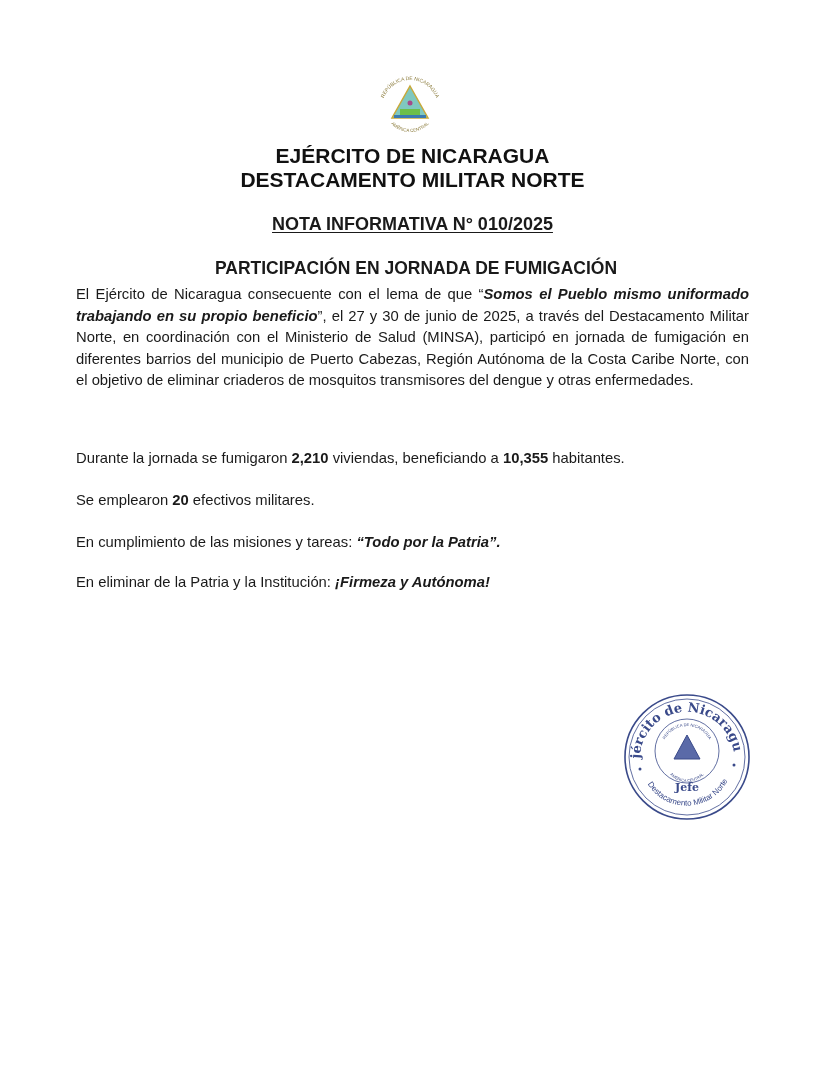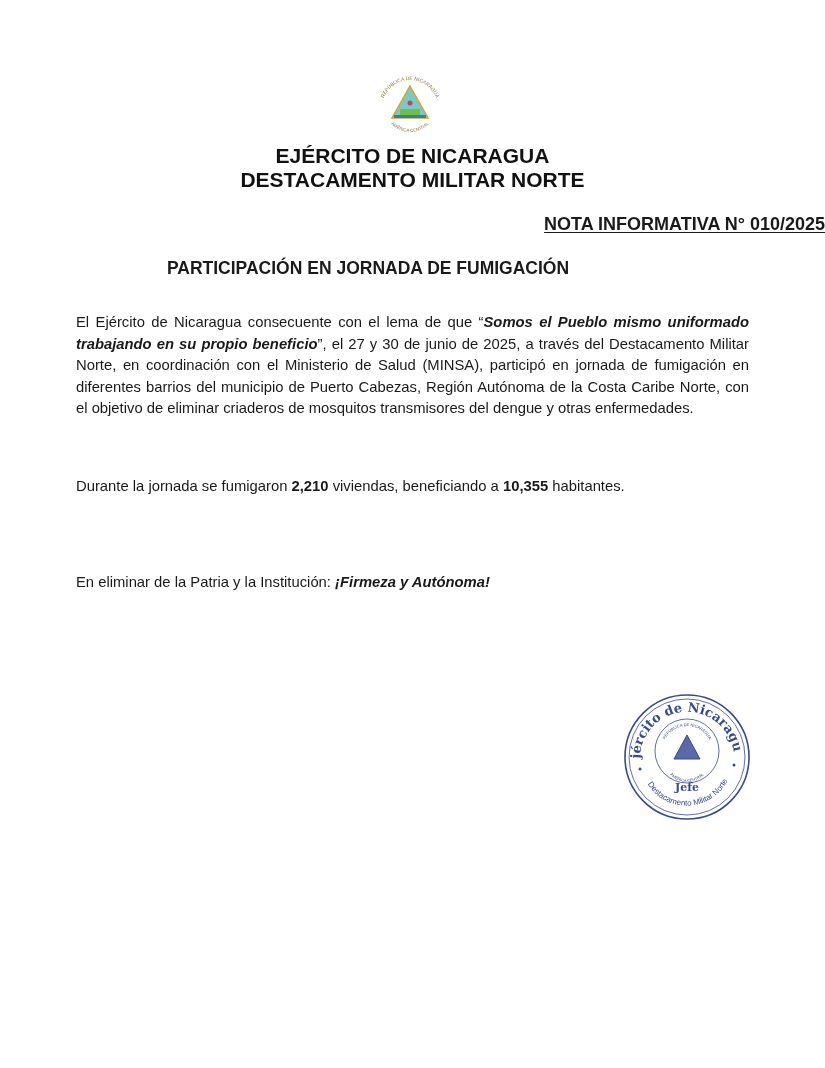--- a/index.html
+++ b/index.html
@@ -4,29 +4,29 @@
 <style>
   html, body { margin: 0; padding: 0; background: #ffffff; }
   body { width: 825px; height: 1068px; position: relative; overflow: hidden;
          font-family: "Liberation Sans", sans-serif; color: #1a1a1a; }
   .page { position: absolute; left: 0; top: 0; width: 825px; height: 1068px; background: #fff; }
   .crest { position: absolute; left: 370px; top: 72px; width: 80px; height: 66px; }
   .h1 { position: absolute; left: 0; width: 825px; text-align: center; font-weight: bold;
         font-size: 21px; line-height: 25px; color: #111; }
   .h1.l1 { top: 143px; }
   .h1.l2 { top: 167px; }
-  .nota { position: absolute; top: 213px; left: 0; width: 825px; text-align: right;
+  .nota { position: absolute; top: 213px; left: 0; width: 825px; text-align: center;
           font-weight: bold; font-size: 18px; line-height: 22px; }
   .nota span { text-decoration: underline; text-underline-offset: 2px; }
   .subtitle { position: absolute; top: 257px; left: 0; width: 736px; text-align: center;
-              font-weight: bold; font-size: 17.5px; line-height: 22px; }
+              font-weight: bold; font-size: 17.5px; line-height: 22px; padding-left: 48px; }
   .para { position: absolute; left: 76px; width: 673px; font-size: 14.8px; line-height: 21.6px;
           text-align: justify; }
-  .p1 { top: 312px; }
-  .p2 { top: 448px; margin-top: 28px; }
+  .p1 { top: 284px; }
+  .p2 { top: 448px; }
   .p3 { top: 490px; }
   .p4 { top: 532px; }
   .p5 { top: 572px; }
   .p6 { top: 629px; }
   .bi { font-weight: bold; font-style: italic; }
   .b { font-weight: bold; }
   .seal { position: absolute; left: 620px; top: 693px; width: 134px; height: 128px; }
 </style>
 </head>
 <body>
@@ -58,21 +58,23 @@
   <div class="nota">
     <span>NOTA INFORMATIVA N° 010/2025</span>
   </div>
 
   <div class="subtitle">PARTICIPACIÓN EN JORNADA DE FUMIGACIÓN</div>
 
   <div class="para p1"><span>El Ejército de Nicaragua consecuente con el lema de que “</span><span class="bi">Somos el Pueblo mismo uniformado trabajando en su propio beneficio</span><span>”, el 27 y 30 de junio de 2025, a través del Destacamento Militar Norte, en coordinación con el Ministerio de Salud (MINSA), participó en jornada de fumigación en diferentes barrios del municipio de Puerto Cabezas, Región Autónoma de la Costa Caribe Norte, con el objetivo de eliminar criaderos de mosquitos transmisores del dengue y otras enfermedades.</span></div>
 
   <div class="para p2"><span>Durante la jornada se fumigaron </span><span class="b">2,210</span><span> viviendas, beneficiando a </span><span class="b">10,355</span><span> habitantes.</span></div>
 
+  <div class="para p3"><span>Se emplearon </span><span class="b">20</span><span> efectivos militares.</span></div>
 
+  <div class="para p4"><span>En cumplimiento de las misiones y tareas: </span><span class="bi">“Todo por la Patria”.</span></div>
 
   <div class="para p5"><span>En eliminar de la Patria y la Institución: </span><span class="bi">¡Firmeza y Autónoma!</span></div>
 
 
   <div class="seal">
     <svg width="134" height="128" viewBox="0 0 134 128">
       <defs>
         <path id="sealArcTop" d="M20,70 A47,47 0 0 1 114,62"></path>
         <path id="sealArcBot" d="M22,78 A46,46 0 0 0 112,74"></path>
         <path id="innerArcTop" d="M42,58 A25,25 0 0 1 92,58"></path>

